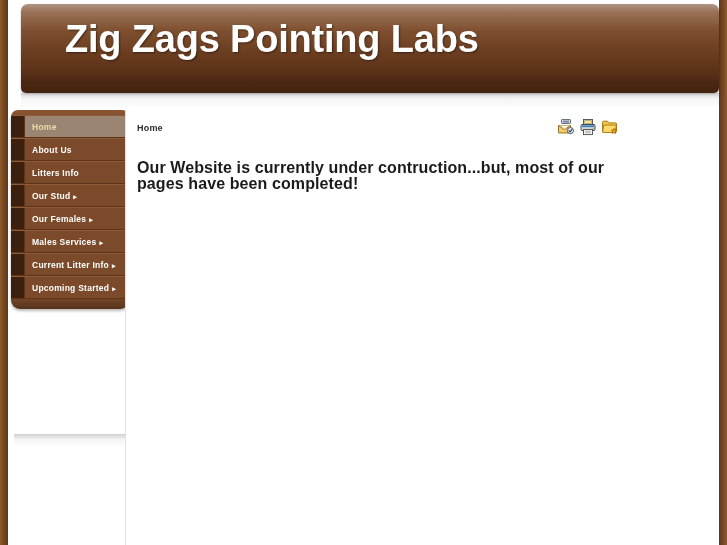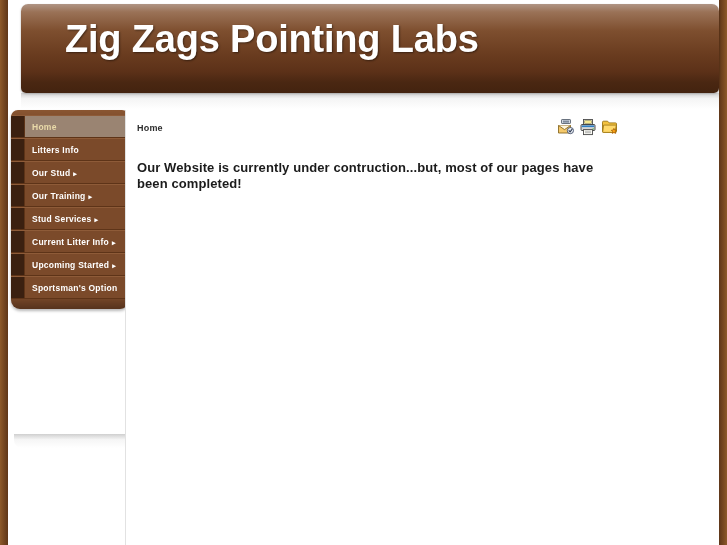--- a/index.html
+++ b/index.html
@@ -226,21 +226,21 @@
     height: 18px;
     display: block;
     cursor: pointer;
   }
 
   #main-text {
     position: absolute;
     left: 11px;
     top: 50px;
     right: 12px;
-    font-size: 13px;
+    font-size: 16px;
     font-weight: bold;
     color: #1b1b1b;
     line-height: 16px;
     letter-spacing: 0.1px;
   }
 </style>
 </head>
 <body>
 
 <div id="page">
@@ -258,55 +258,55 @@
   <div id="body-area">
 
     <div id="sidebar">
       <div id="menu-panel">
 
         <div class="menu-item active">
           <span class="tab-block"></span>
           <span class="mlabel">Home</span>
         </div>
 
+        <div class="menu-item">
+          <span class="tab-block"></span>
+          <span class="mlabel">About Us</span>
+        </div>
 
         <div class="menu-item">
           <span class="tab-block"></span>
           <span class="mlabel">Litters Info</span>
         </div>
 
         <div class="menu-item">
           <span class="tab-block"></span>
           <span class="mlabel"><span>Our Stud</span><span class="arrow">▸</span></span>
         </div>
 
         <div class="menu-item">
           <span class="tab-block"></span>
-          <span class="mlabel"><span>Our Training</span><span class="arrow">▸</span></span>
-        </div>
-
-        <div class="menu-item">
-          <span class="tab-block"></span>
-          <span class="mlabel"><span>Stud Services</span><span class="arrow">▸</span></span>
+          <span class="mlabel"><span>Our Females</span><span class="arrow">▸</span></span>
+        </div>
+
+        <div class="menu-item">
+          <span class="tab-block"></span>
+          <span class="mlabel"><span>Males Services</span><span class="arrow">▸</span></span>
         </div>
 
         <div class="menu-item">
           <span class="tab-block"></span>
           <span class="mlabel"><span>Current Litter Info</span><span class="arrow">▸</span></span>
         </div>
 
         <div class="menu-item">
           <span class="tab-block"></span>
           <span class="mlabel"><span>Upcoming Started</span><span class="arrow">▸</span></span>
         </div>
 
-        <div class="menu-item">
-          <span class="tab-block"></span>
-          <span class="mlabel">Sportsman's Option</span>
-        </div>
 
 
 
 
 
       </div>
       <div id="menu-reflection"></div>
     </div>
 
     <div id="content">

